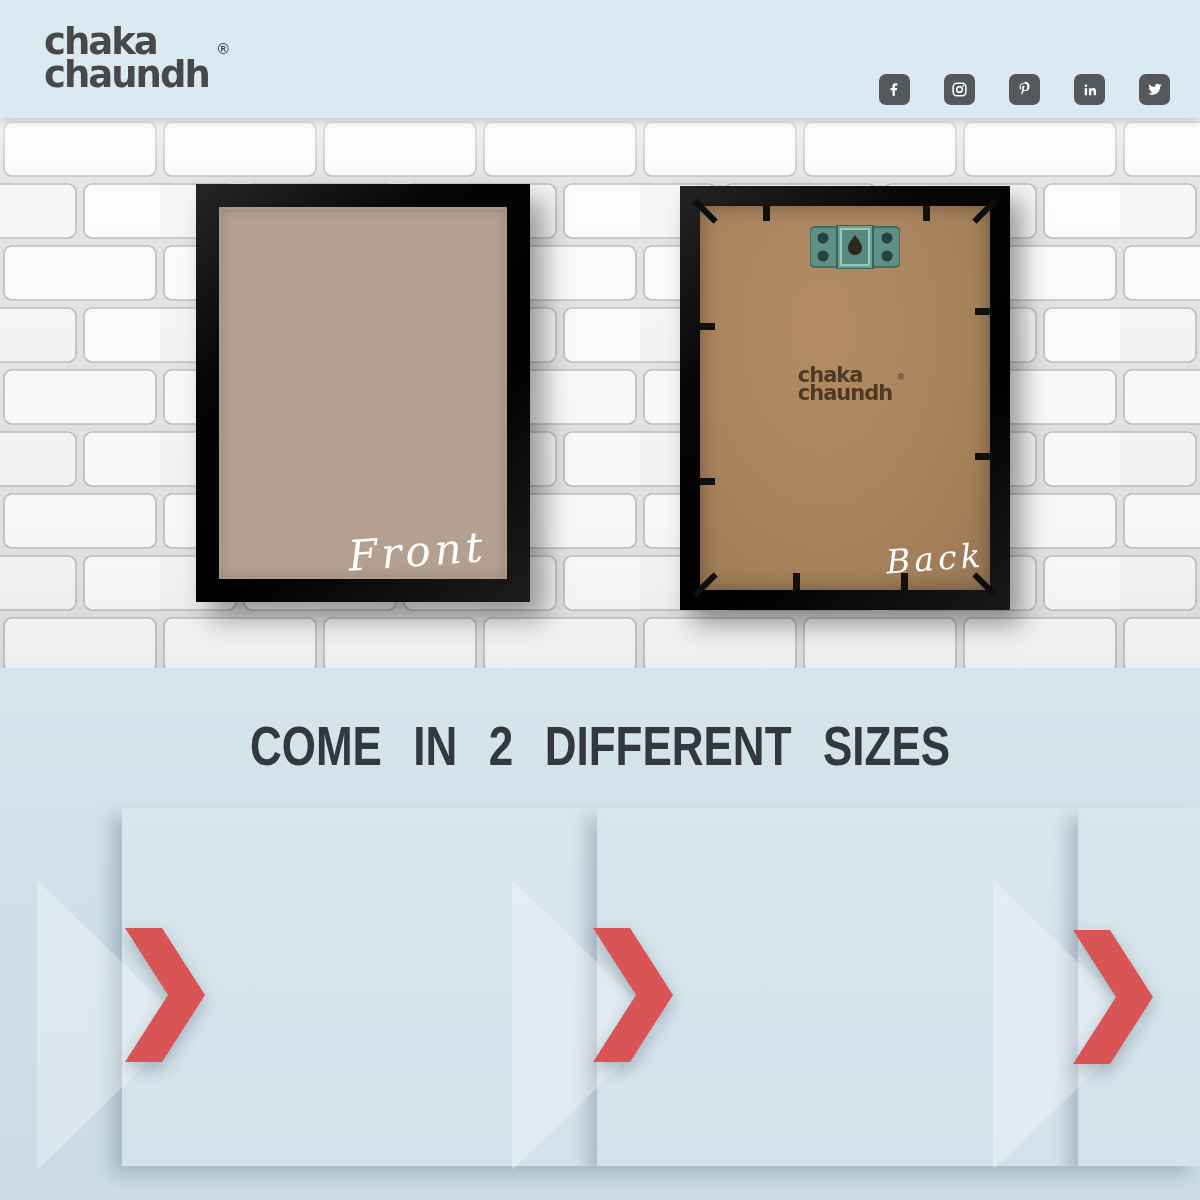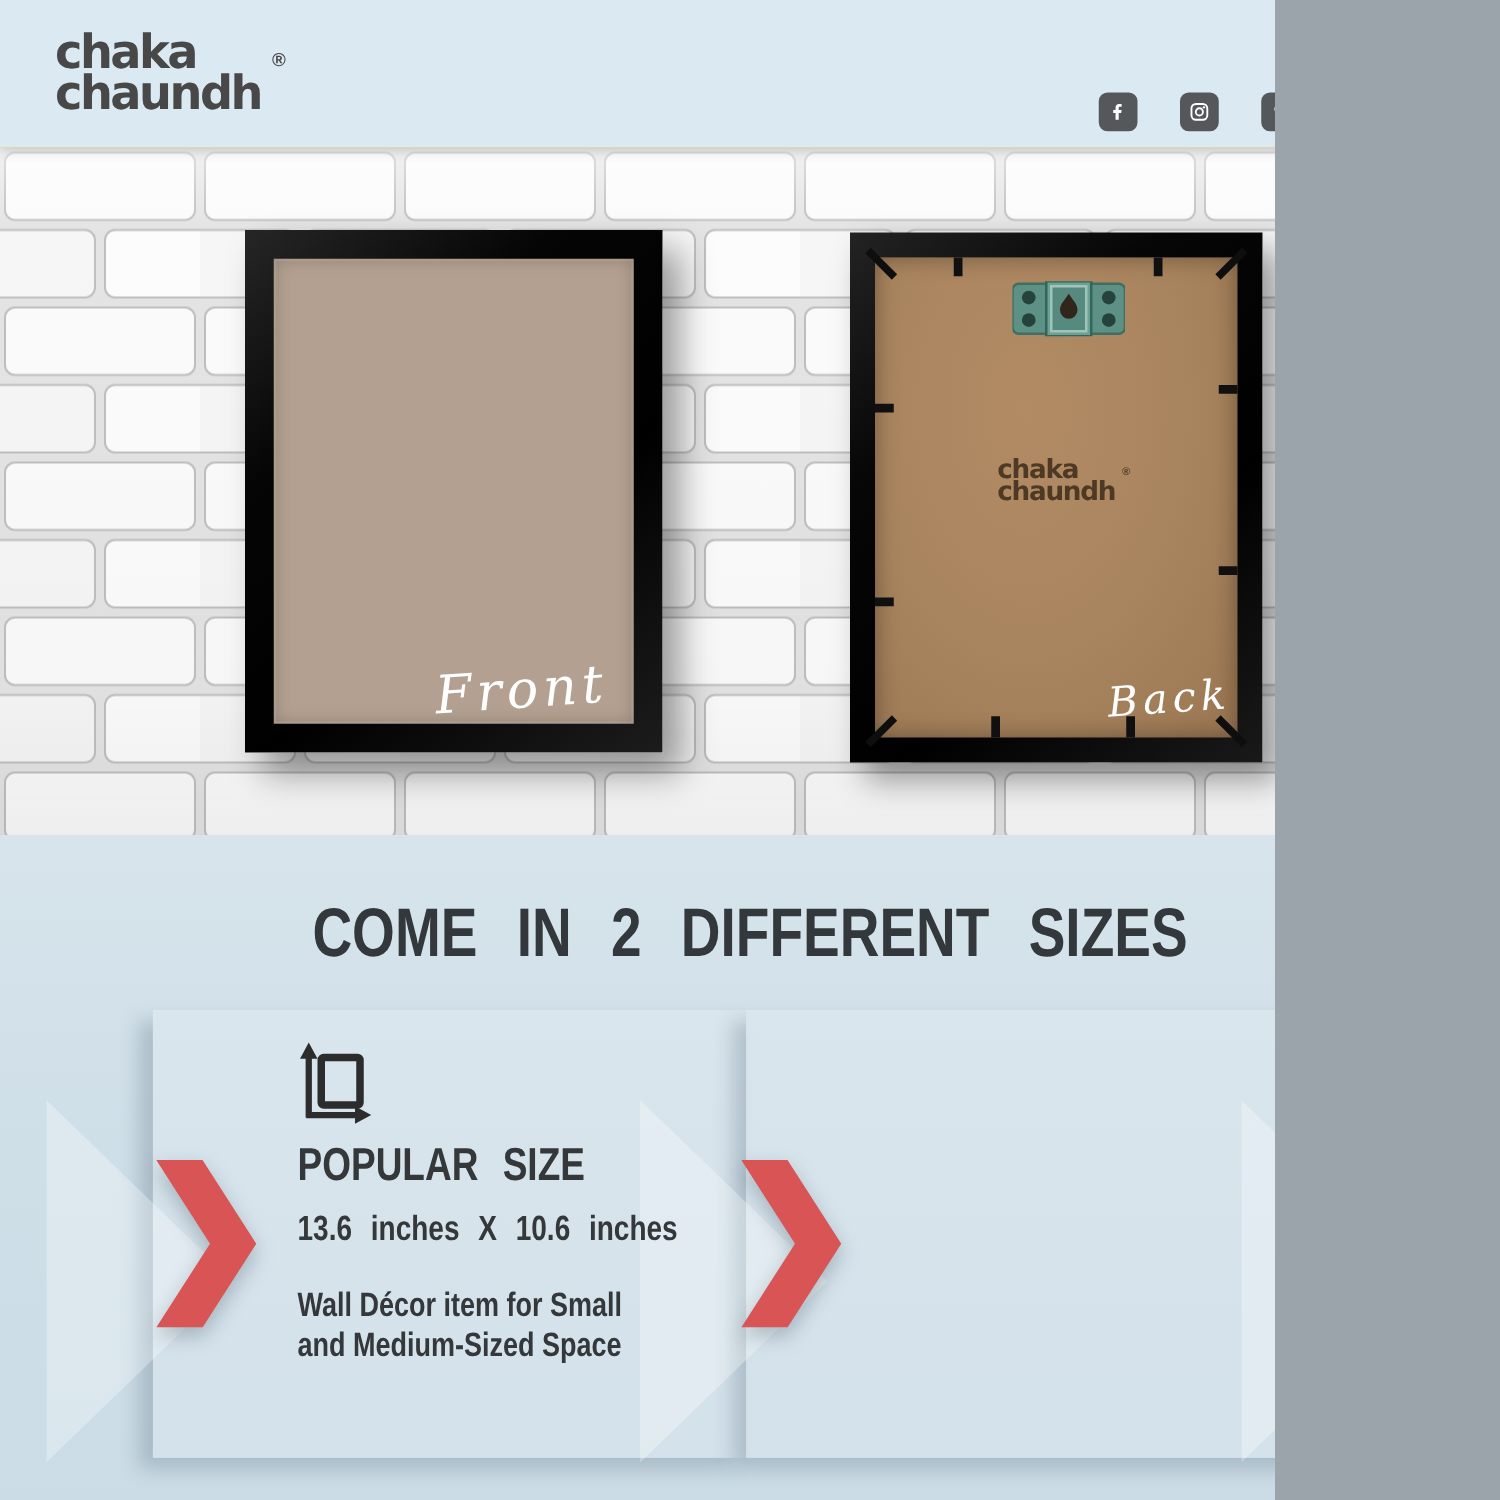--- a/index.html
+++ b/index.html
@@ -1,17 +1,17 @@
 <!DOCTYPE html>
 <html><head>
 <meta charset="utf-8">
 <style>
   html,body{margin:0;padding:0;background:#9aa4aa;}
-  #page{position:relative;width:1020px;height:1200px;overflow:hidden;
-        font-family:"Liberation Sans",sans-serif;background:#fde047;}
+  #page{position:relative;width:1200px;height:1200px;overflow:hidden;
+        font-family:"Liberation Sans",sans-serif;background:#86efac;}
 
   
   .topbar{position:absolute;left:0;top:0;width:1200px;height:118px;background:#dbeaf2;
           box-shadow:0 3px 9px rgba(0,0,0,0.18);z-index:30;}
   .logo{position:absolute;left:44px;top:26px;line-height:0.88;color:#484848;}
   .logo .ln{display:block;font-weight:bold;font-size:37px;letter-spacing:-2px;
             font-family:"DejaVu Sans",sans-serif;transform:scaleY(1.02);}
   .logo .reg{position:absolute;right:-20px;top:16px;font-size:15px;font-weight:bold;}
   .socials{position:absolute;right:30px;top:74px;display:flex;gap:34px;}
   .social-btn{width:31px;height:31px;border-radius:7px;background:#54585a;
@@ -194,31 +194,16 @@
     <svg class="chevron" style="left:125px;top:260px;" width="80" height="134" viewBox="0 0 80 134">
       <polygon points="0,0 37,0 80,67 37,134 0,134 43,67" fill="#d95454"></polygon>
     </svg>
     <svg class="chevron" style="left:593px;top:260px;" width="80" height="134" viewBox="0 0 80 134">
       <polygon points="0,0 37,0 80,67 37,134 0,134 43,67" fill="#d95454"></polygon>
     </svg>
     <svg class="chevron" style="left:1073px;top:262px;" width="80" height="134" viewBox="0 0 80 134">
       <polygon points="0,0 37,0 80,67 37,134 0,134 43,67" fill="#d95454"></polygon>
     </svg>
 
-    <div class="size-col col-1">
-      <svg class="size-icon" width="60" height="68" viewBox="0 0 60 68">
-        <polygon points="9,1 2,14 16,14" fill="#2c2c2c"></polygon>
-        <line x1="9" y1="11" x2="9" y2="61" stroke="#2c2c2c" stroke-width="5"></line>
-        <line x1="7" y1="59" x2="49" y2="59" stroke="#2c2c2c" stroke-width="5"></line>
-        <polygon points="59,59 46,52 46,66" fill="#2c2c2c"></polygon>
-        <rect x="19" y="13" width="31" height="38" fill="none" stroke="#2c2c2c" stroke-width="6" rx="2"></rect>
-      </svg>
-      <div class="size-title">POPULAR SIZE</div>
-      <div class="size-dims">13.6 inches  X  10.6 inches</div>
-      <div class="size-desc">
-        <span>Wall Décor item for Small</span><br>
-        <span>and Medium-Sized Space</span>
-      </div>
-    </div>
 
 
   </section>
 </div>
 
 </body></html>

